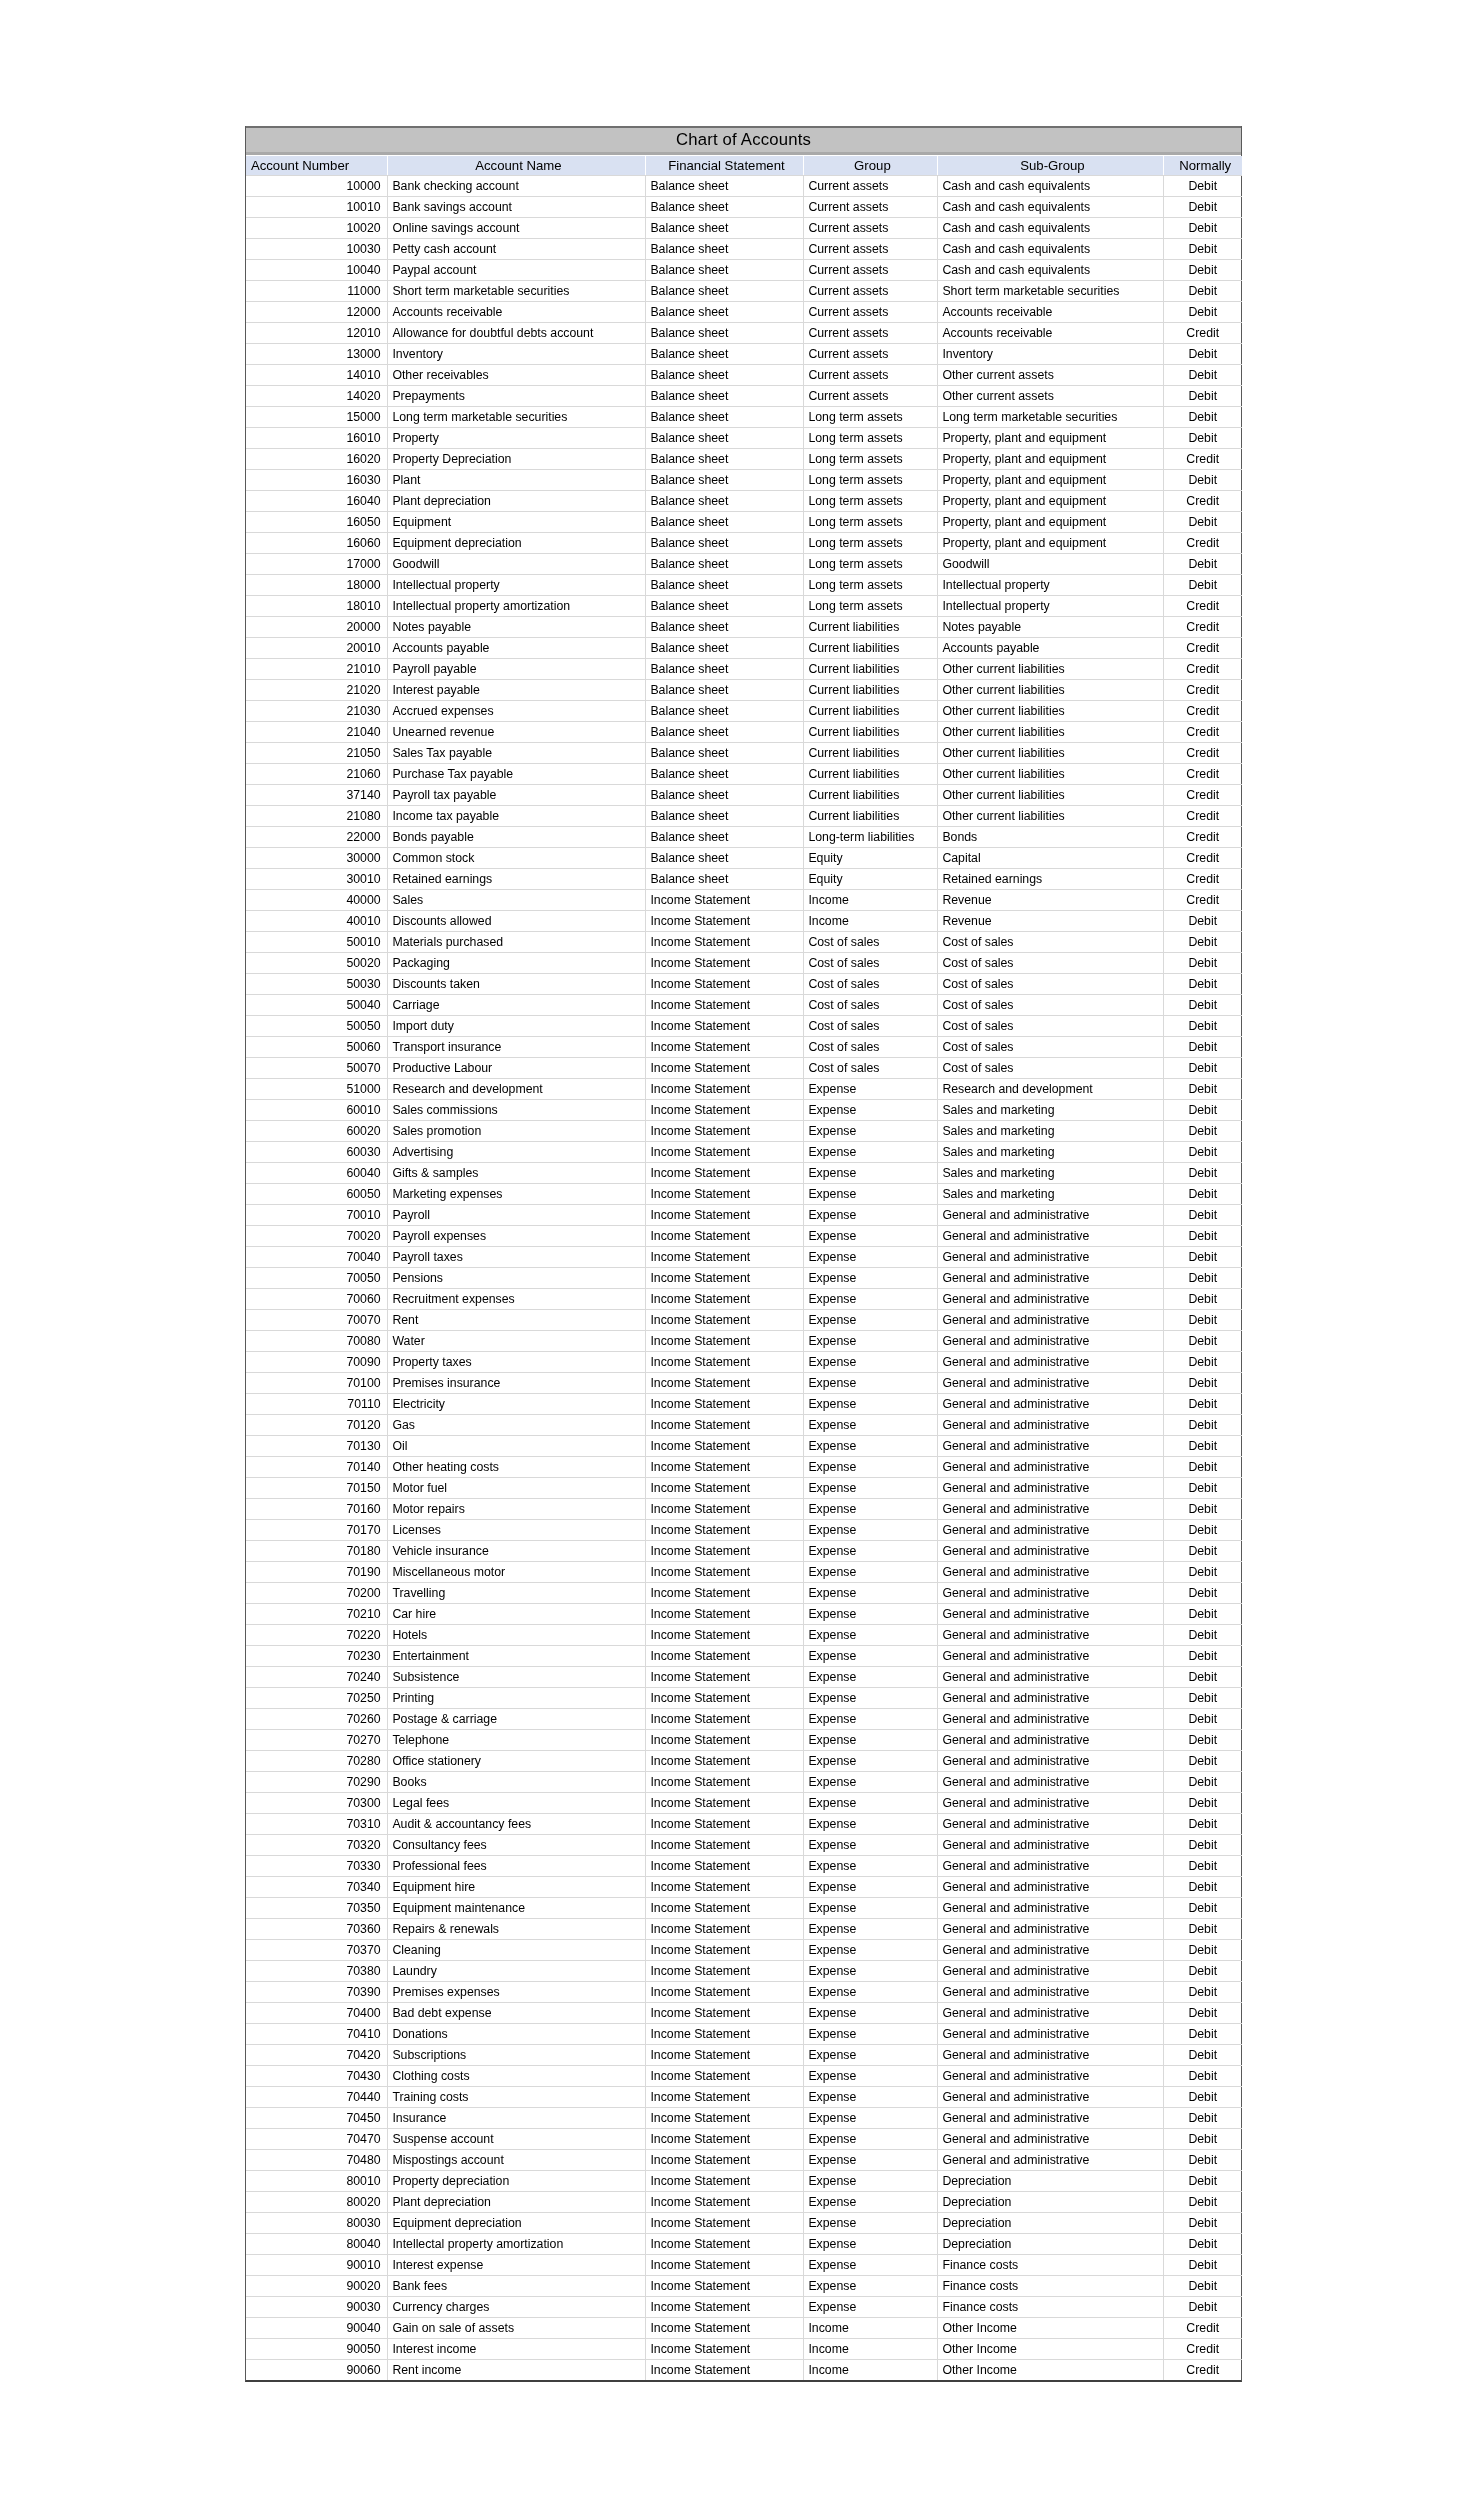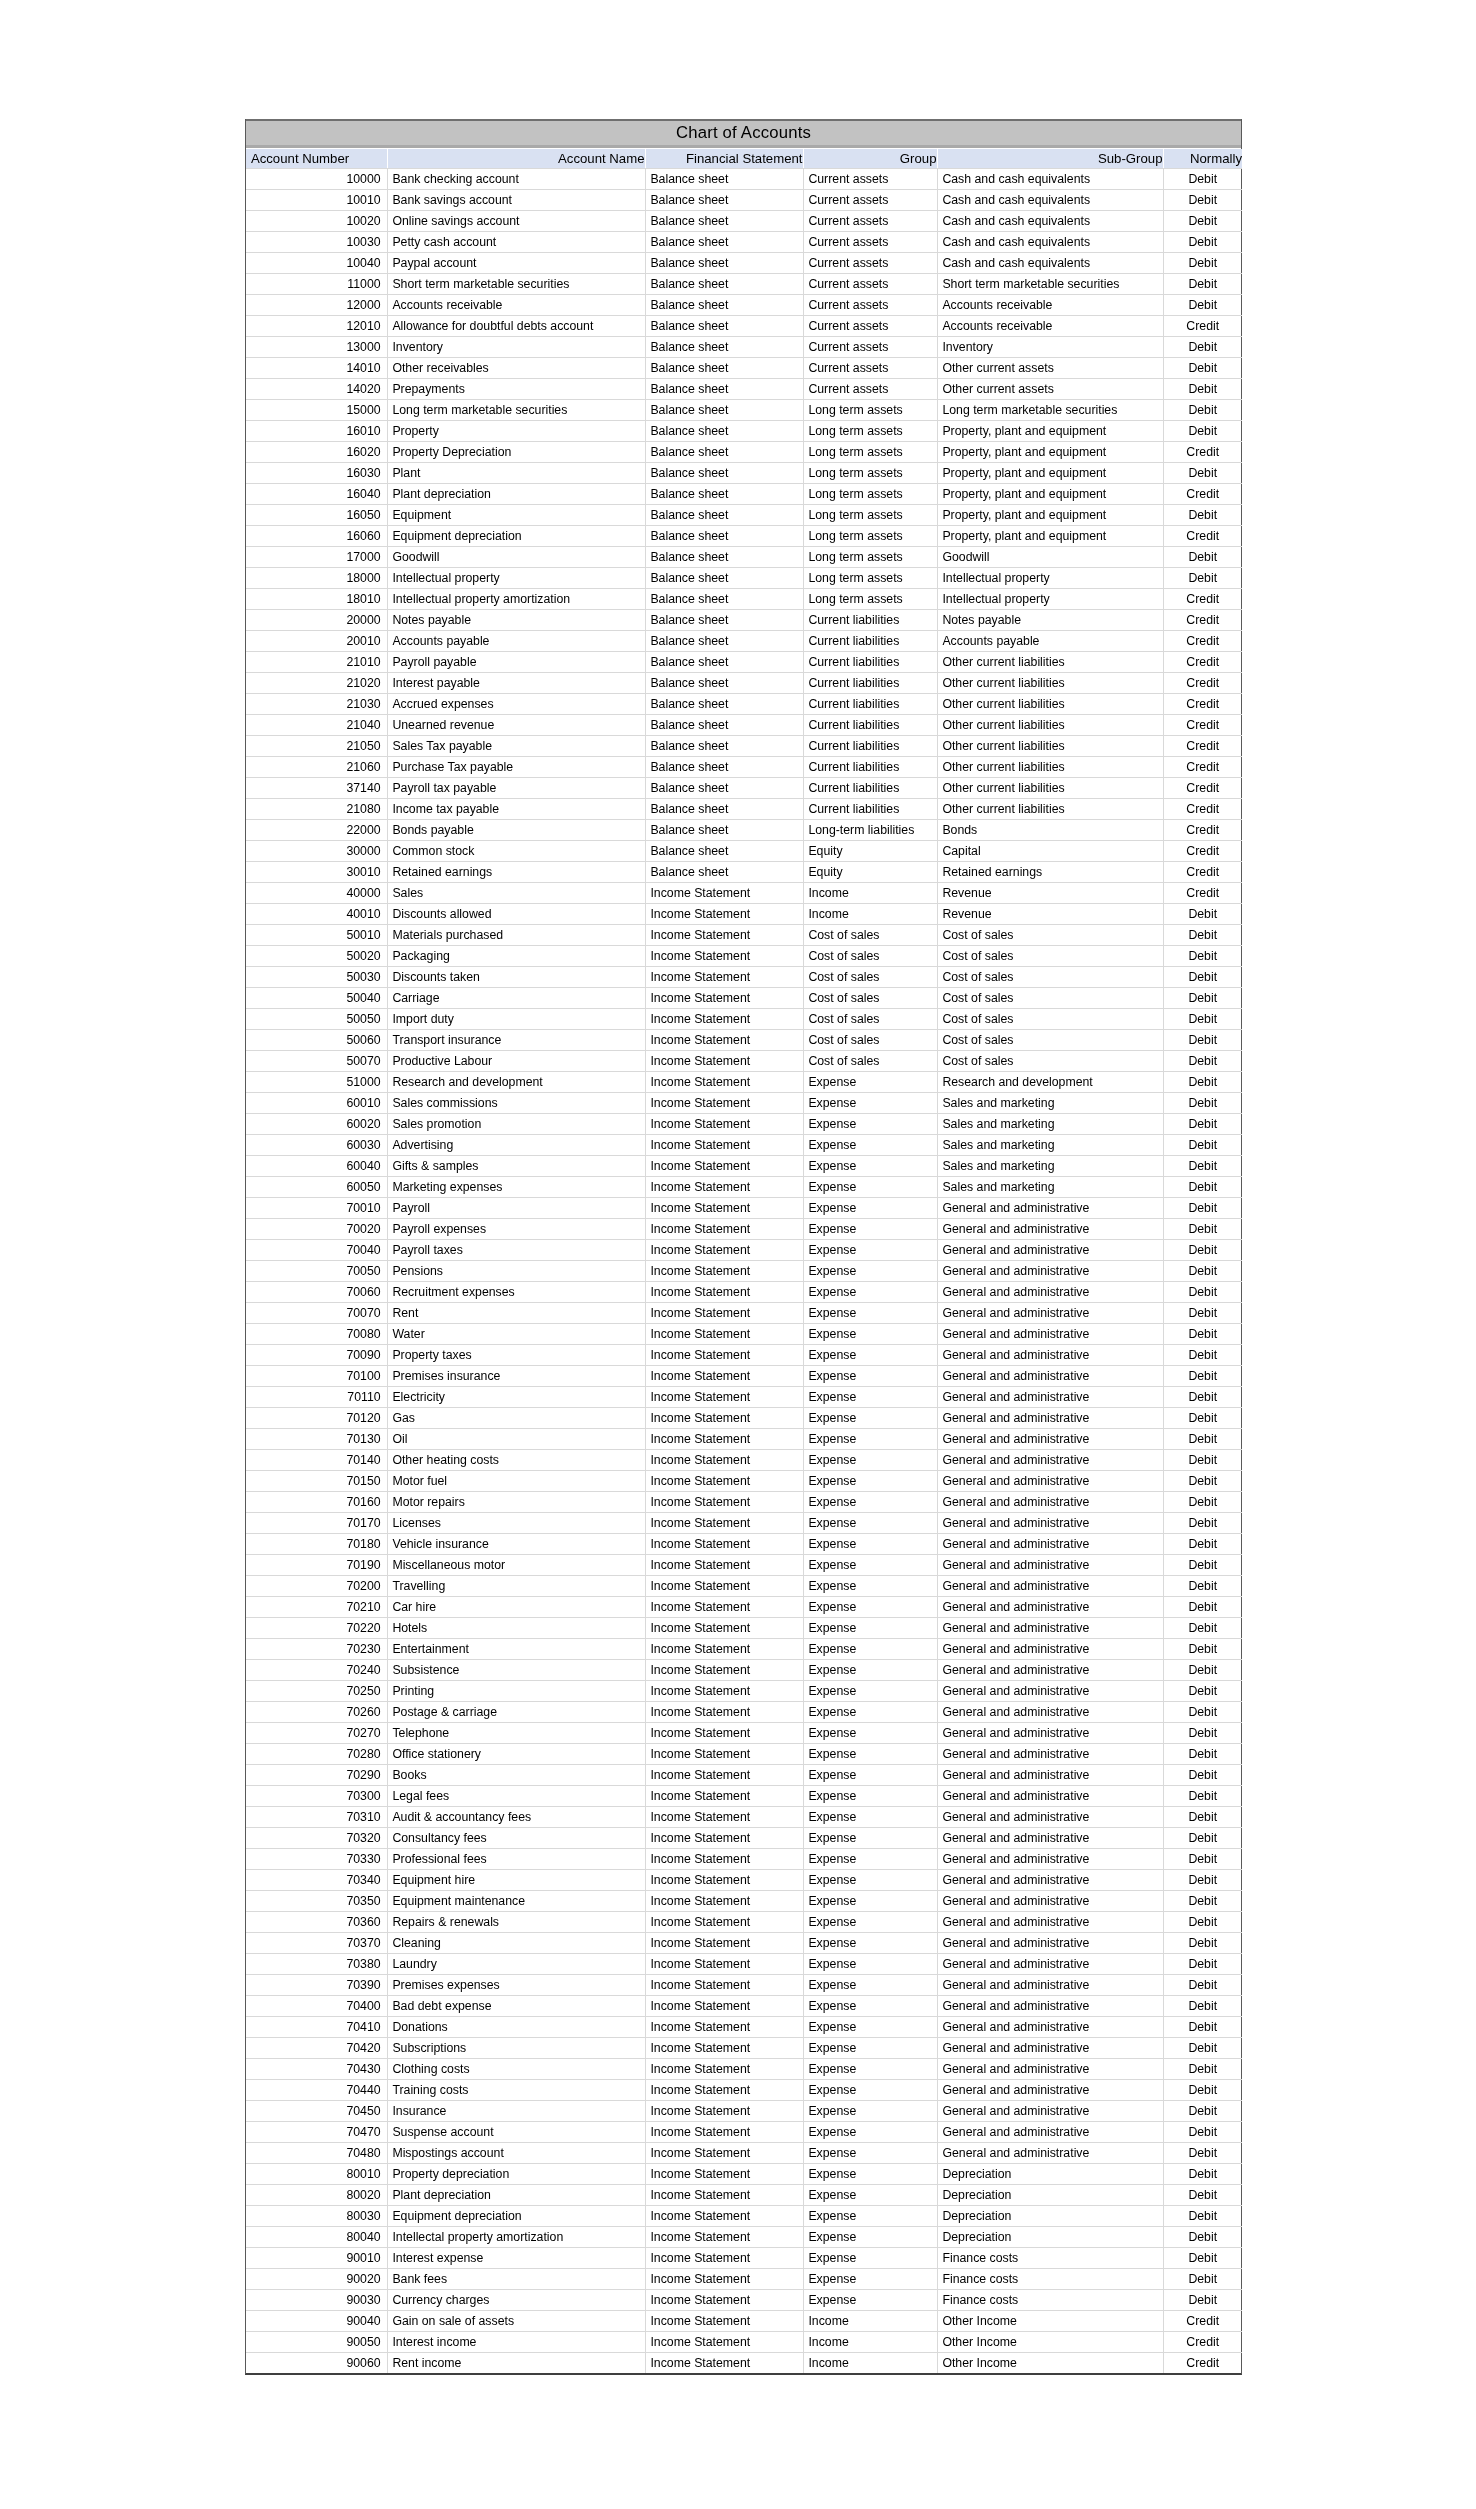--- a/index.html
+++ b/index.html
@@ -5,21 +5,21 @@
   html, body { margin: 0; padding: 0; }
   body {
     width: 1476px; height: 2509px;
     position: relative;
     background: #ffffff;
     font-family: "Liberation Sans", sans-serif;
     color: #000000;
   }
   .coa-wrap {
     position: absolute;
-    left: 245px; top: 119px;
+    left: 245px; top: 126px;
     width: 997px;
     border-left: 1px solid var(--outer, #595959);
     border-right: 1px solid var(--outer, #595959);
     border-bottom: 2px solid var(--bottom, #3f3f3f);
     box-sizing: border-box;
     background: #fff;
   }
   .coa-title {
     height: 23.5px;
     line-height: 23.5px;
@@ -35,21 +35,21 @@
     border-collapse: collapse;
     table-layout: fixed;
     width: 100%;
     font-size: 12.3px;
   }
   table.coa th {
     height: 19.6px;
     background: var(--header-bg, #D9E1F2);
     font-weight: 400;
     font-size: 13.2px;
-    text-align: right;
+    text-align: center;
     padding: 0 0 0 4.9px;
     border-right: 1px solid #ffffff;
     border-bottom: 1px solid var(--grid, #D9D9D9);
     overflow: hidden; white-space: nowrap;
   }
   table.coa th:last-child { border-right: none; margin-left: 32px; }
   table.coa td {
     height: 20px;
     padding: 0 0 0 4.9px;
     border-right: 1px solid var(--grid, #D9D9D9);

